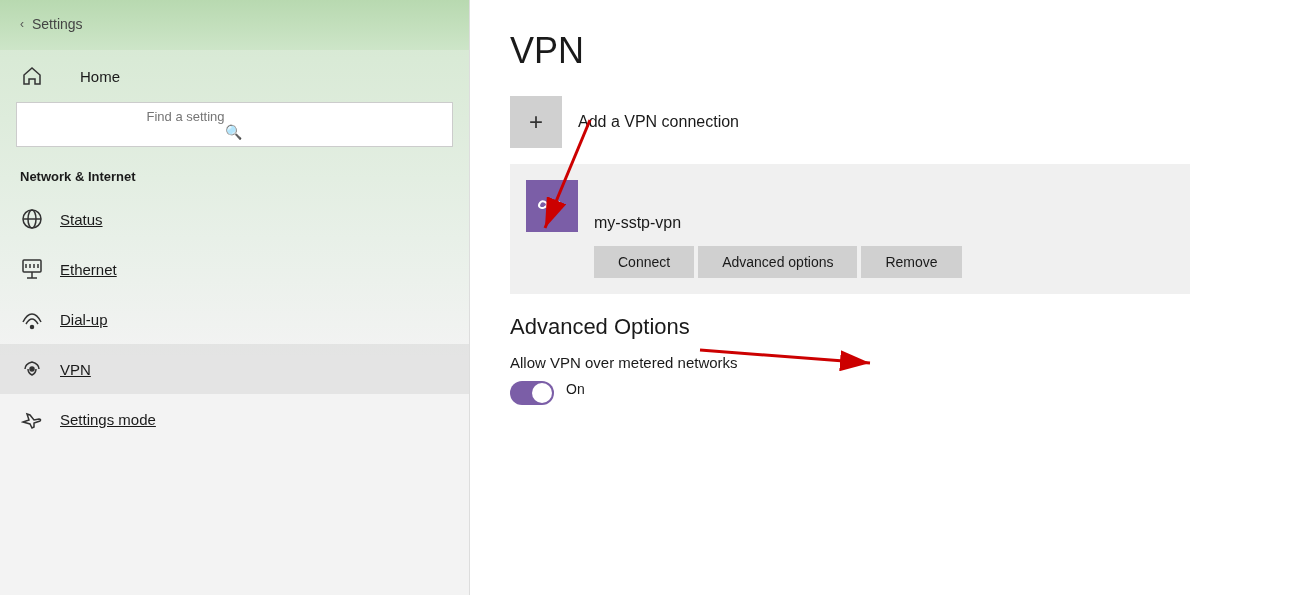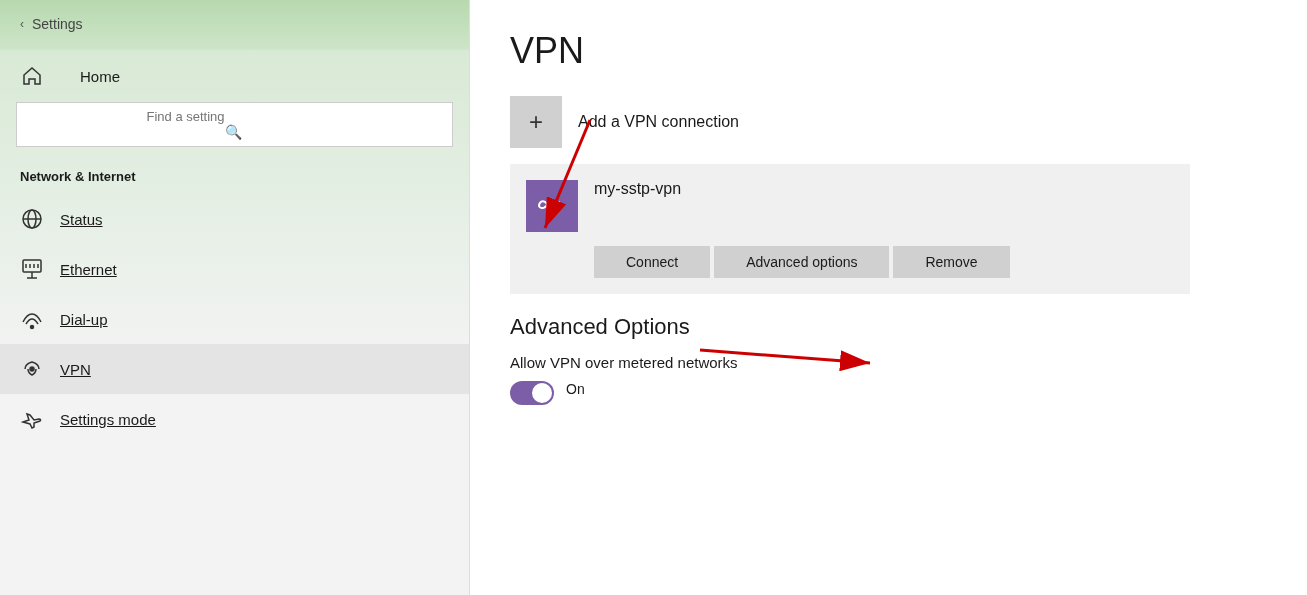--- a/index.html
+++ b/index.html
@@ -162,21 +162,21 @@
 
     .vpn-connection-card {
       background: #f0f0f0;
       padding: 16px 16px 16px 16px;
       margin-bottom: 20px;
       max-width: 680px;
     }
 
     .vpn-connection-header {
       display: flex;
-      align-items: flex-start;
+      align-items: flex-end;
       margin-bottom: 14px;
     }
 
     .vpn-logo {
       width: 52px;
       height: 52px;
       background: #7b5ea7;
       display: flex;
       align-items: center;
       justify-content: center;
@@ -194,21 +194,21 @@
       color: #1a1a1a;
     }
 
     .vpn-actions {
       display: flex;
       gap: 4px;
       margin-left: 68px;
     }
 
     .vpn-btn {
-      padding: 8px 32px;
+      padding: 8px 24px;
       background: #d0d0d0;
       border: none;
       font-size: 14px;
       cursor: pointer;
       color: #1a1a1a;
     }
 
     
     .advanced-section {
       margin-top: 10px;

